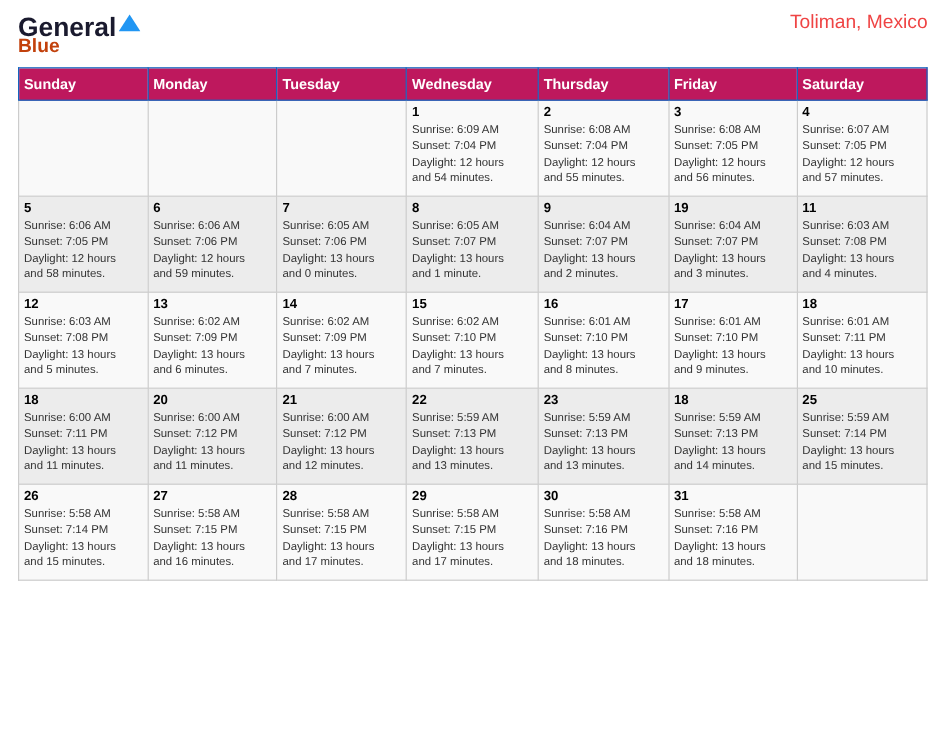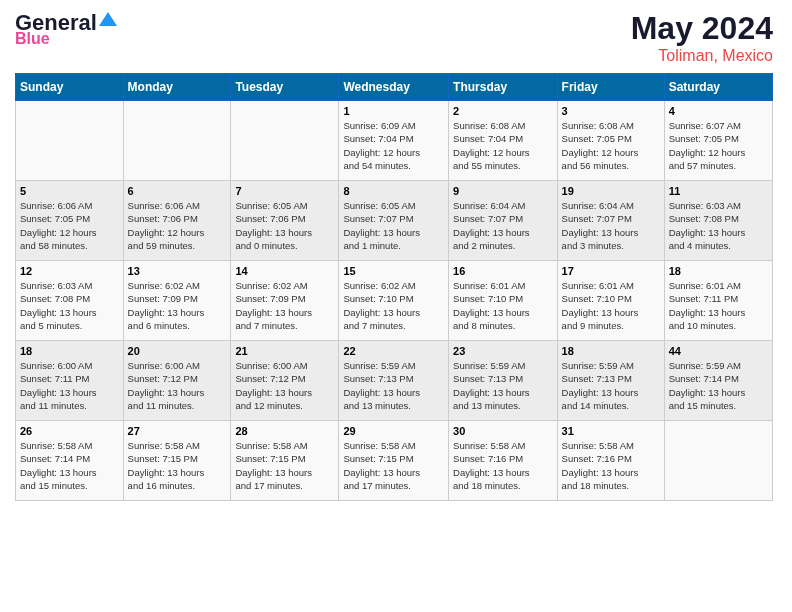--- a/index.html
+++ b/index.html
@@ -37,21 +37,21 @@
       font-size: 16px;
       color: #ef4444;
       font-weight: normal;
     }
     table {
       width: 100%;
       border-collapse: collapse;
       font-size: 10.5px;
     }
     thead tr {
-      background-color: #0369a1;
+      background-color: #be185d;
       color: white;
     }
     thead th {
       padding: 6px 4px;
       text-align: left;
       font-size: 12px;
       font-weight: bold;
       border: 1px solid #1565C0;
     }
     tbody tr {
@@ -86,24 +86,23 @@
 
 <div class="container">
   <div class="header">
     <div class="logo">
       <div style="display:flex;align-items:center;">
         <span style="font-size:22px;font-weight:bold;color:#1a1a2e;">General</span>
         <svg width="18" height="18" viewBox="0 0 18 18" style="margin-left:2px;margin-top:-8px;">
           <polygon points="9,2 18,16 0,16" fill="#2196F3"></polygon>
         </svg>
       </div>
-      <span style="font-size:16px;font-weight:bold;color:#ec4899;margin-top:-6px;">Blue</span>
+      <span style="font-size:16px;font-weight:bold;color:#c2410c;margin-top:-6px;">Blue</span>
     </div>
     <div class="title-block">
-      <h1>May 2024</h1>
       <h2>Toliman, Mexico</h2>
     </div>
   </div>
 
   <table>
     <thead>
       <tr>
         <th>Sunday</th>
         <th>Monday</th>
         <th>Tuesday</th>
@@ -214,21 +213,21 @@
           </td>
           <td>
             <span class="day-num">23</span>
             <div class="day-info">Sunrise: 5:59 AM<br>Sunset: 7:13 PM<br>Daylight: 13 hours<br>and 13 minutes.</div>
           </td>
           <td>
             <span class="day-num">18</span>
             <div class="day-info">Sunrise: 5:59 AM<br>Sunset: 7:13 PM<br>Daylight: 13 hours<br>and 14 minutes.</div>
           </td>
           <td>
-            <span class="day-num">44</span>
+            <span class="day-num">25</span>
             <div class="day-info">Sunrise: 5:59 AM<br>Sunset: 7:14 PM<br>Daylight: 13 hours<br>and 15 minutes.</div>
           </td>
         </tr>
         <tr>
           <td>
             <span class="day-num">26</span>
             <div class="day-info">Sunrise: 5:58 AM<br>Sunset: 7:14 PM<br>Daylight: 13 hours<br>and 15 minutes.</div>
           </td>
           <td>
             <span class="day-num">27</span>

